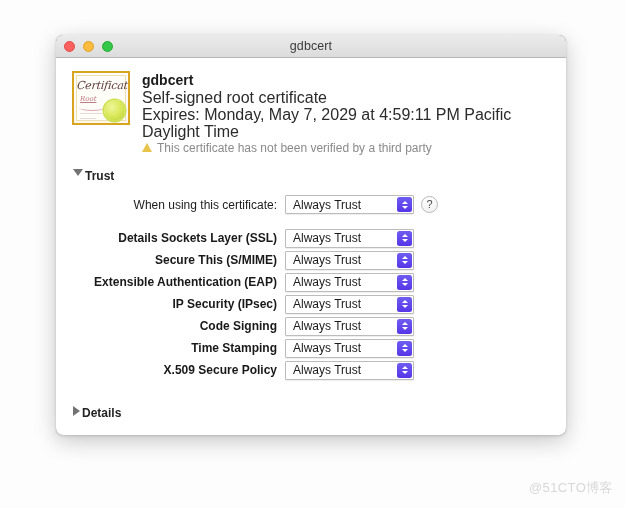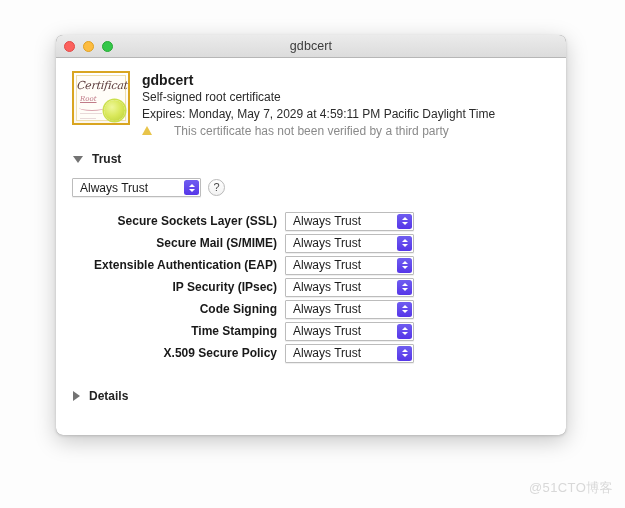--- a/index.html
+++ b/index.html
@@ -146,47 +146,46 @@
   }
 
   #cert-text { padding-top: 1px; }
   #cert-name {
     font-size: 14px;
     font-weight: bold;
     color: #1b1b1b;
     line-height: 17px;
   }
   .cert-line {
-    font-size: 12px;
+    font-size: 16px;
     color: #2b2b2b;
     line-height: 17px;
   }
   #cert-warning {
     font-size: 12px;
     color: #8a8a8a;
     line-height: 17px;
     display: flex;
     align-items: center;
-    gap: 22px;
+    gap: 5px;
   }
   .warn-tri {
     width: 0; height: 0;
     border-left: 5px solid transparent;
     border-right: 5px solid transparent;
     border-bottom: 9px solid #e8c44a;
     display: inline-block;
     position: relative;
     top: -1px;
   }
 
   
   .disclosure {
     display: flex;
-    align-items: center;
-    gap: 9px;
+    gap: 2px;
     margin-top: 12px;
     padding-left: 1px;
   }
   .tri {
     width: 0; height: 0;
     display: inline-block;
   }
   .tri.open {
     border-left: 5px solid transparent;
     border-right: 5px solid transparent;
@@ -336,43 +335,44 @@
         </div>
       </div>
     </div>
 
     <div class="disclosure">
       <span class="tri open"></span>
       <span class="disclosure-label">Trust</span>
     </div>
 
     <div id="trust-primary">
+      <span class="plabel">When using this certificate:</span>
       <div class="popup">
         <span class="pvalue">Always Trust</span>
         <span class="pstepper">
           <span class="chev up"></span>
           <span class="chev down"></span>
         </span>
       </div>
       <div id="help-button">?</div>
     </div>
 
     <div id="trust-rows">
         <div class="trust-row">
-          <span class="rlabel">Secure Sockets Layer (SSL)</span>
-          <div class="popup">
-            <span class="pvalue">Always Trust</span>
-            <span class="pstepper">
-              <span class="chev up"></span>
-              <span class="chev down"></span>
-            </span>
-          </div>
-        </div>
-        <div class="trust-row">
-          <span class="rlabel">Secure Mail (S/MIME)</span>
+          <span class="rlabel">Details Sockets Layer (SSL)</span>
+          <div class="popup">
+            <span class="pvalue">Always Trust</span>
+            <span class="pstepper">
+              <span class="chev up"></span>
+              <span class="chev down"></span>
+            </span>
+          </div>
+        </div>
+        <div class="trust-row">
+          <span class="rlabel">Secure This (S/MIME)</span>
           <div class="popup">
             <span class="pvalue">Always Trust</span>
             <span class="pstepper">
               <span class="chev up"></span>
               <span class="chev down"></span>
             </span>
           </div>
         </div>
         <div class="trust-row">
           <span class="rlabel">Extensible Authentication (EAP)</span>

